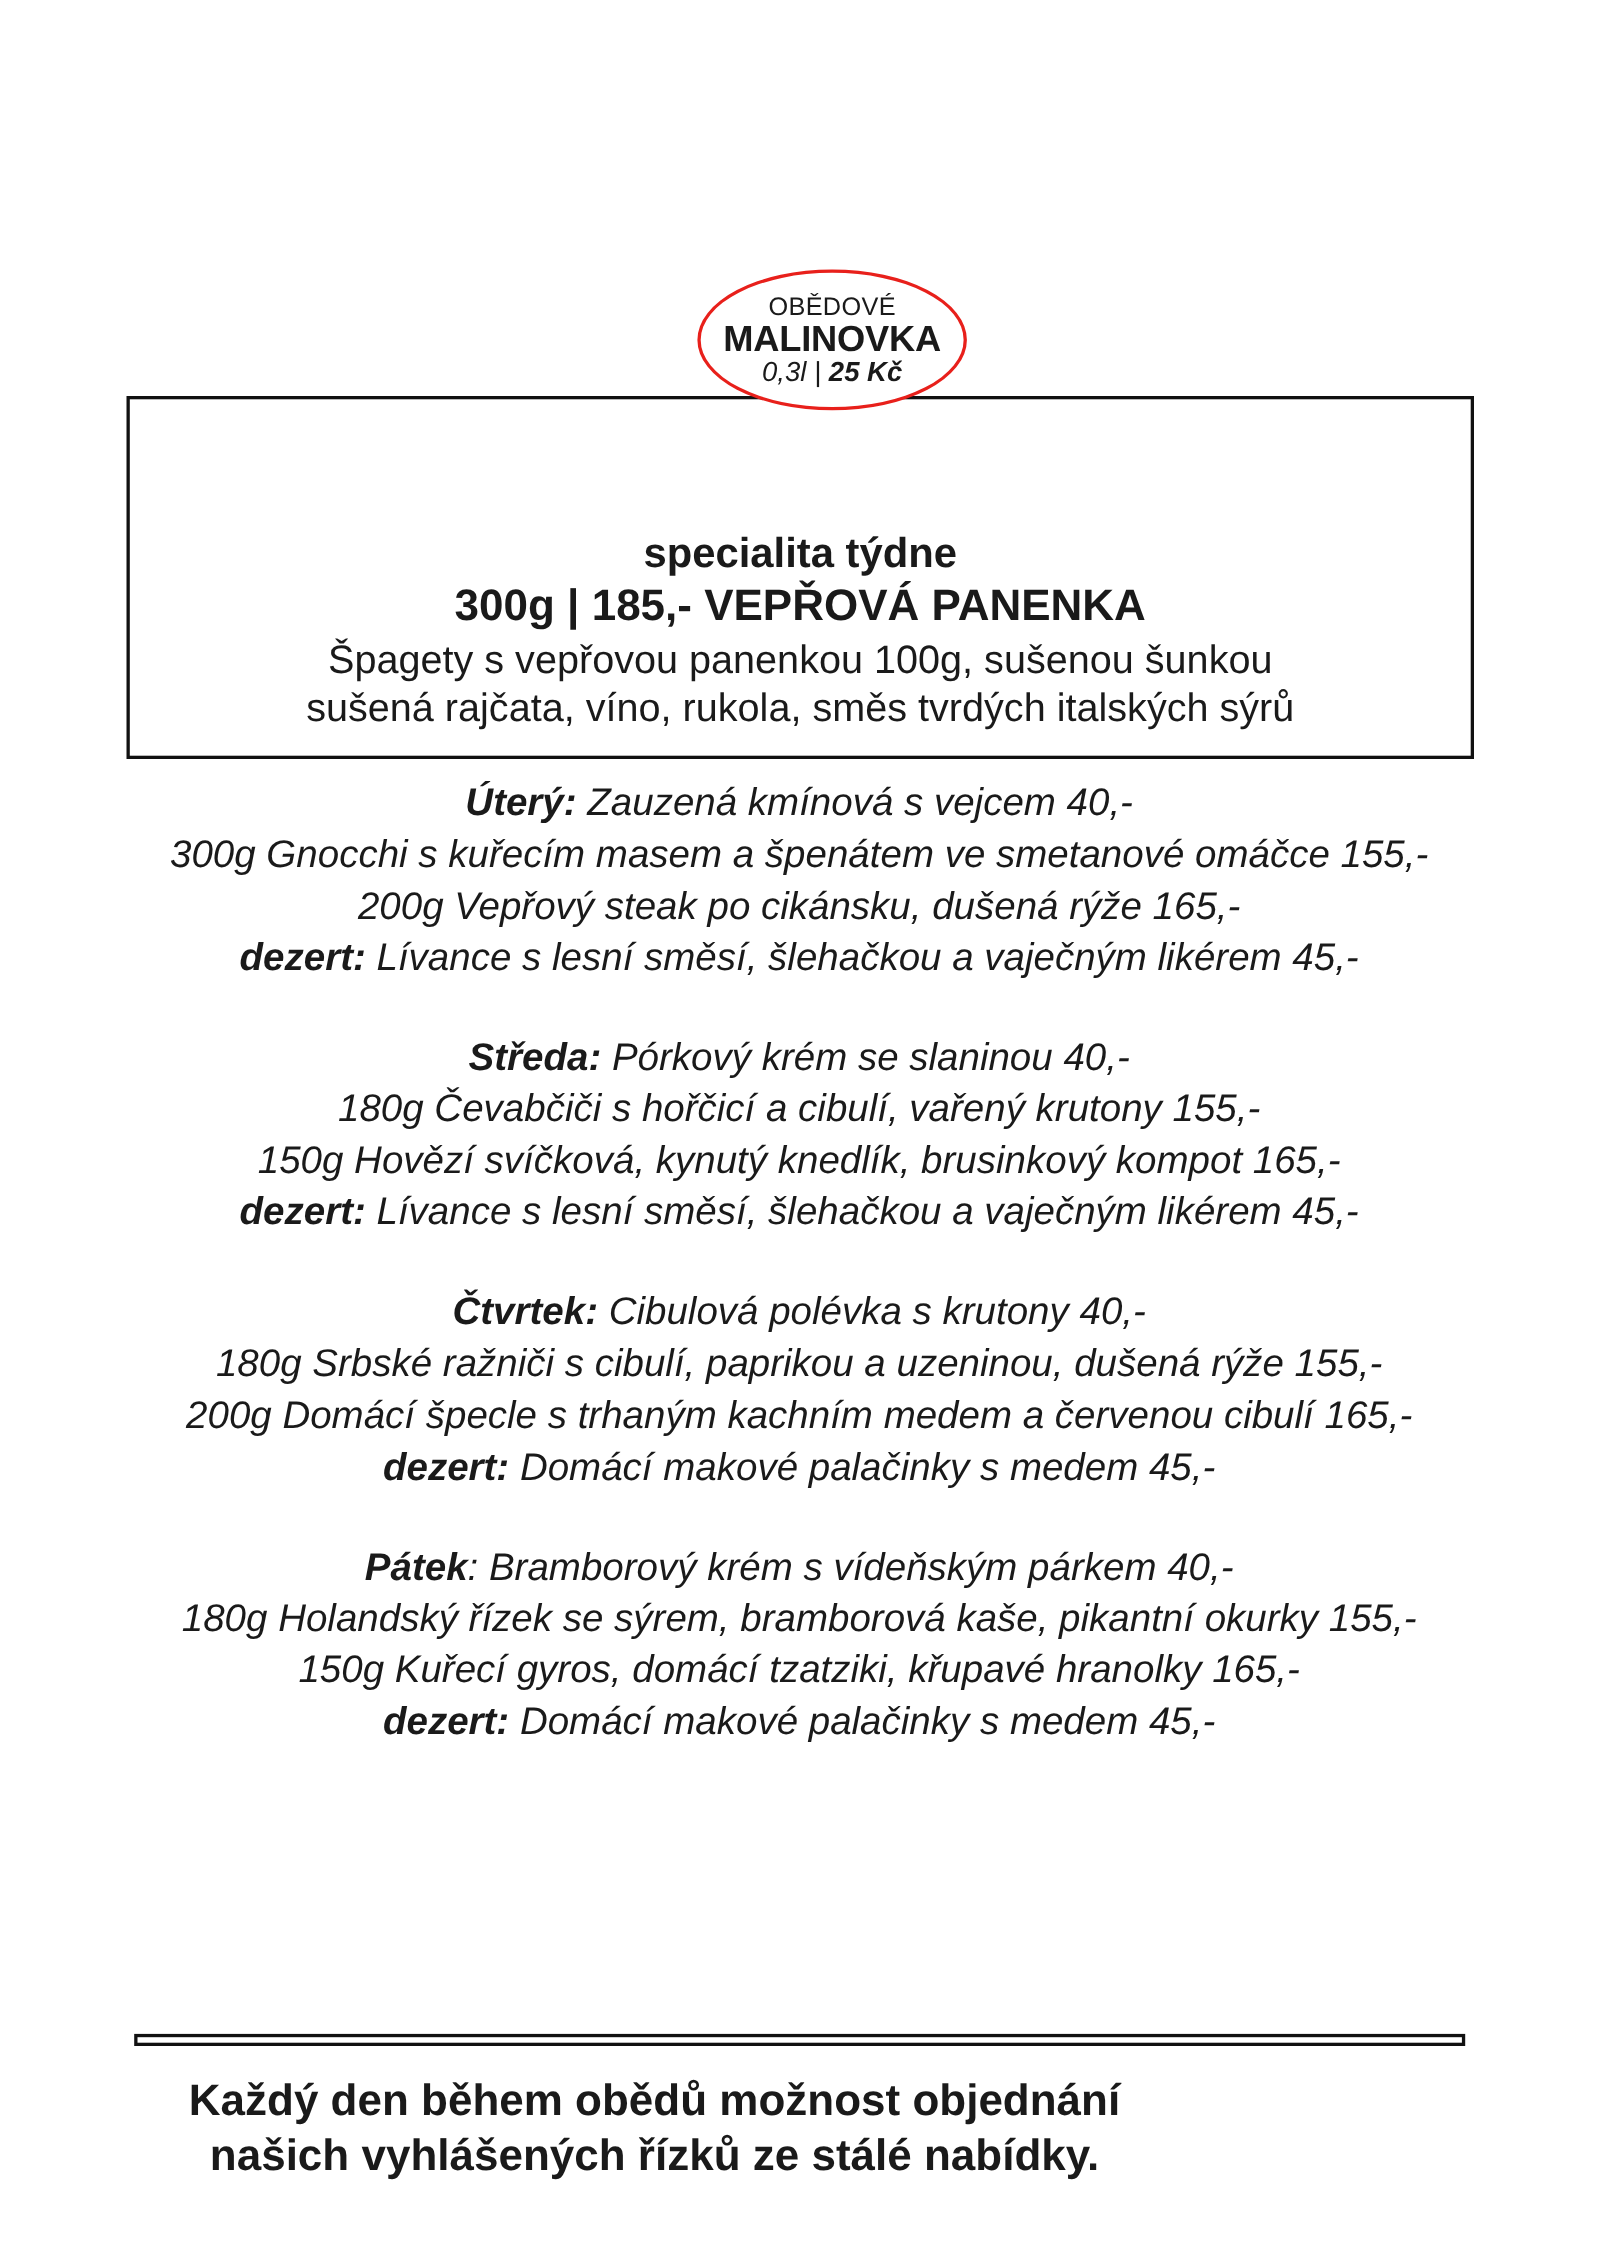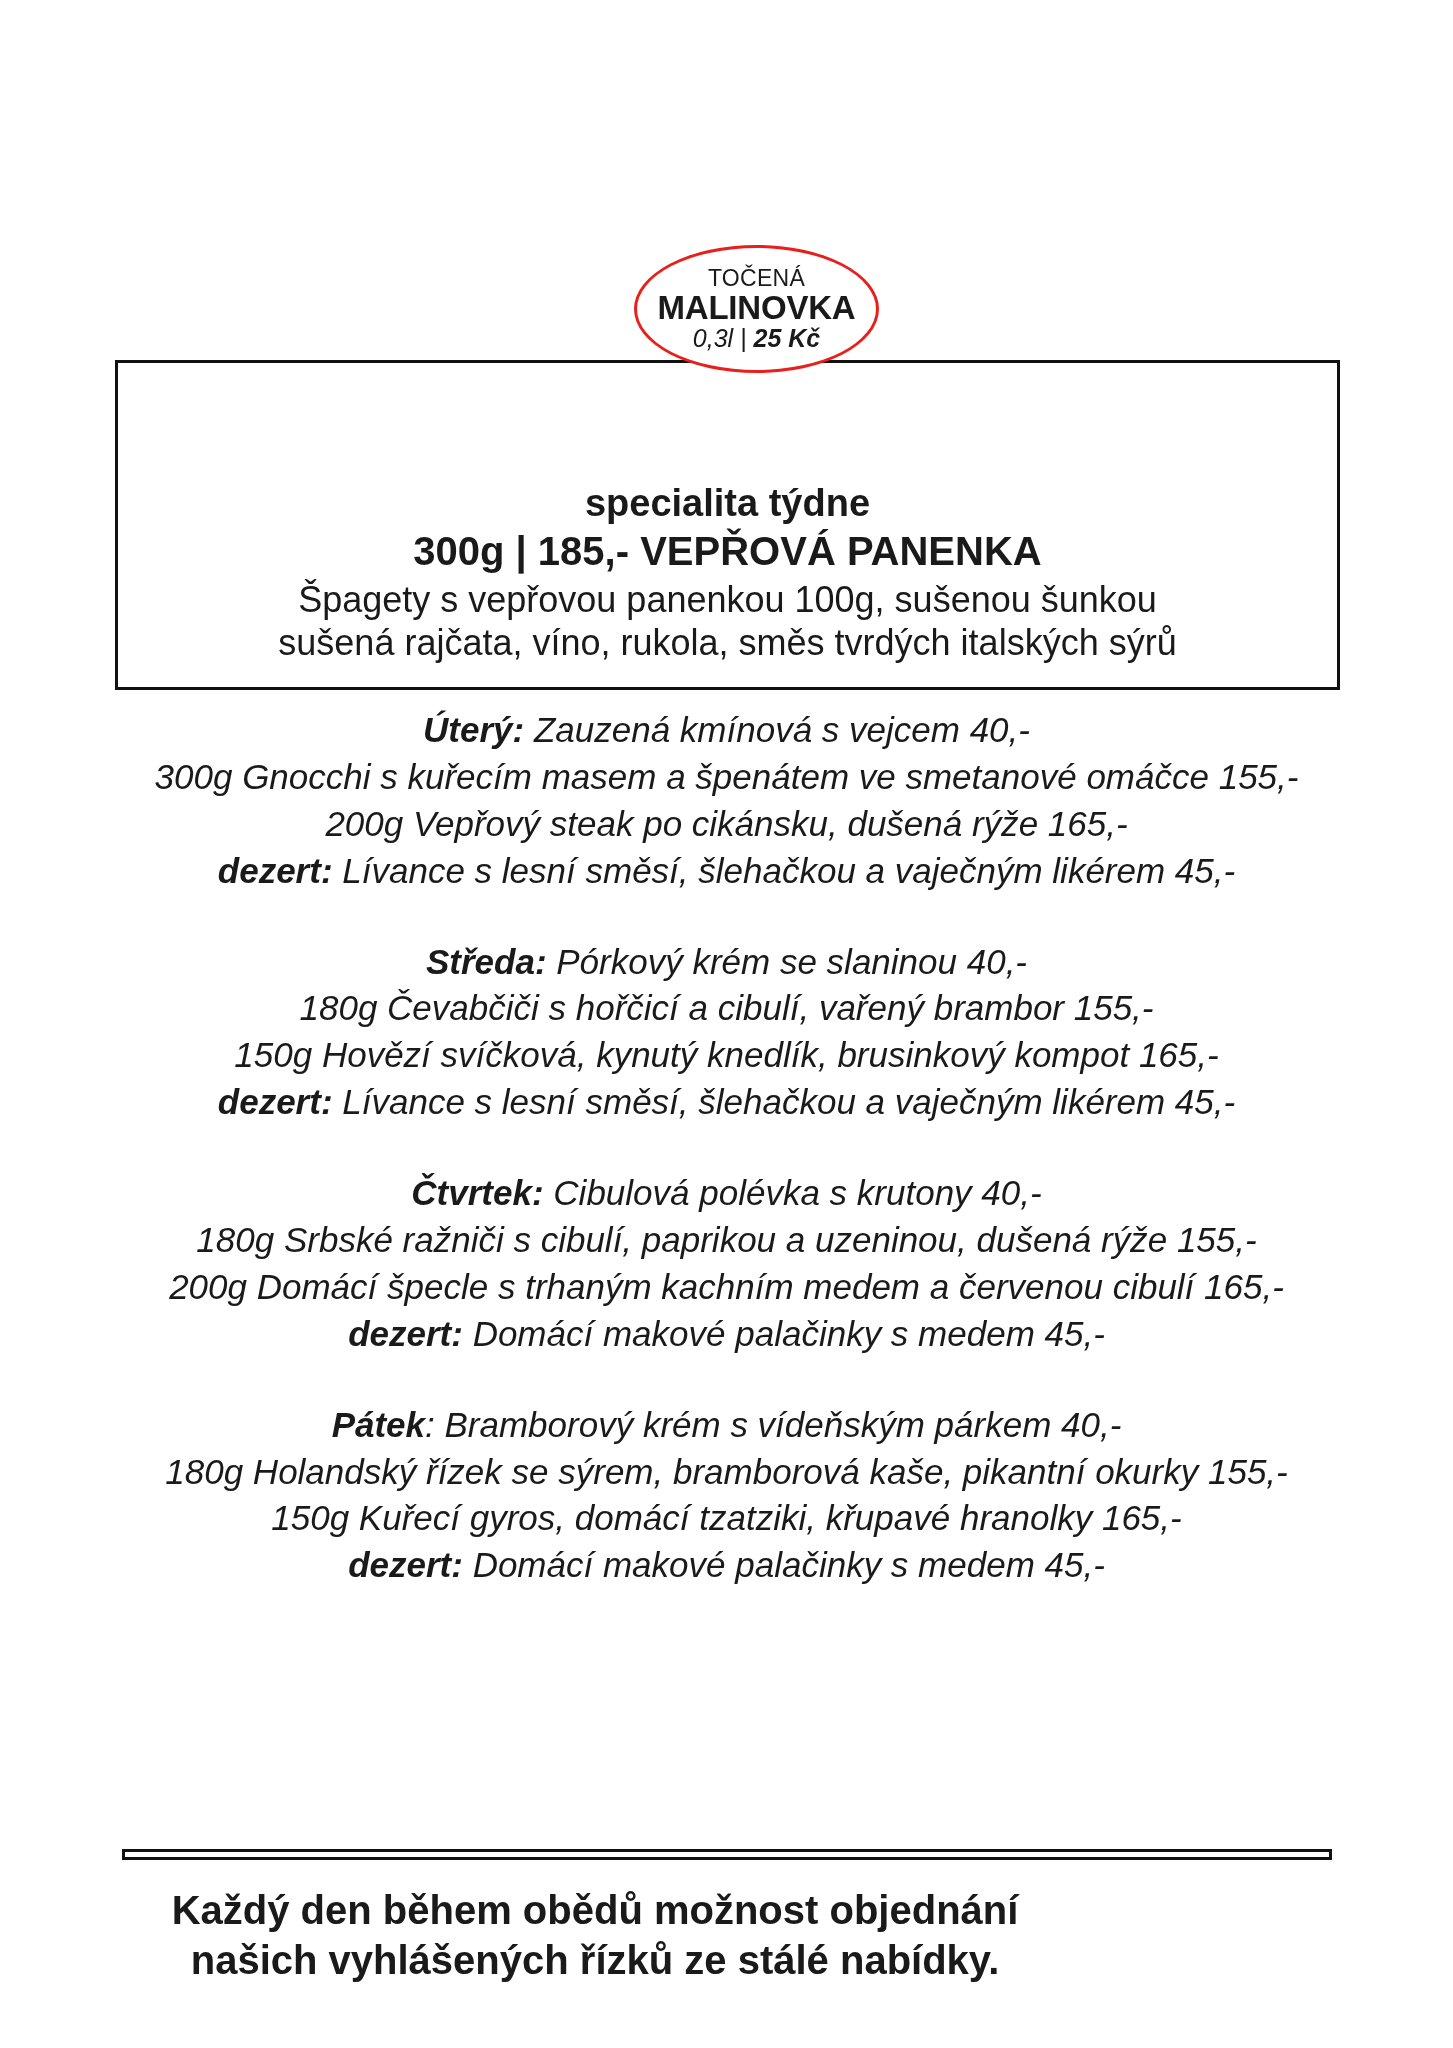--- a/index.html
+++ b/index.html
@@ -173,41 +173,41 @@
   <div class="spec-box"></div>
 
   <div class="spec-inner">
     <div class="spec-line spec-subtitle">specialita týdne</div>
     <div class="spec-line spec-headline">300g | 185,- VEPŘOVÁ PANENKA</div>
     <div class="spec-line spec-desc">Špagety s vepřovou panenkou 100g, sušenou šunkou</div>
     <div class="spec-line spec-desc">sušená rajčata, víno, rukola, směs tvrdých italských sýrů</div>
   </div>
 
   <div class="stamp" style="border-color: rgb(232, 32, 27);">
-    <div class="stamp-top">TOČENÁ</div>
+    <div class="stamp-top">OBĚDOVÉ</div>
     <div class="stamp-mid">MALINOVKA</div>
     <div class="stamp-bot">
       <span>0,3l</span>
       <span>|</span>
       <b>25 Kč</b>
     </div>
   </div>
 
   <div class="days">
 
     <div class="day-block">
       <div class="menu-line"><b>Úterý</b><b>:</b><span> Zauzená kmínová s vejcem 40,-</span></div>
       <div class="menu-line">300g Gnocchi s kuřecím masem a špenátem ve smetanové omáčce 155,-</div>
       <div class="menu-line">200g Vepřový steak po cikánsku, dušená rýže 165,-</div>
       <div class="menu-line"><b>dezert:</b><span> Lívance s lesní směsí, šlehačkou a vaječným likérem 45,-</span></div>
     </div>
 
     <div class="day-block">
       <div class="menu-line"><b>Středa</b><b>:</b><span> Pórkový krém se slaninou 40,-</span></div>
-      <div class="menu-line">180g Čevabčiči s hořčicí a cibulí, vařený brambor 155,-</div>
+      <div class="menu-line">180g Čevabčiči s hořčicí a cibulí, vařený krutony 155,-</div>
       <div class="menu-line">150g Hovězí svíčková, kynutý knedlík, brusinkový kompot 165,-</div>
       <div class="menu-line"><b>dezert:</b><span> Lívance s lesní směsí, šlehačkou a vaječným likérem 45,-</span></div>
     </div>
 
     <div class="day-block">
       <div class="menu-line"><b>Čtvrtek</b><b>:</b><span> Cibulová polévka s krutony 40,-</span></div>
       <div class="menu-line">180g Srbské ražniči s cibulí, paprikou a uzeninou, dušená rýže 155,-</div>
       <div class="menu-line">200g Domácí špecle s trhaným kachním medem a červenou cibulí 165,-</div>
       <div class="menu-line"><b>dezert:</b><span> Domácí makové palačinky s medem 45,-</span></div>
     </div>

